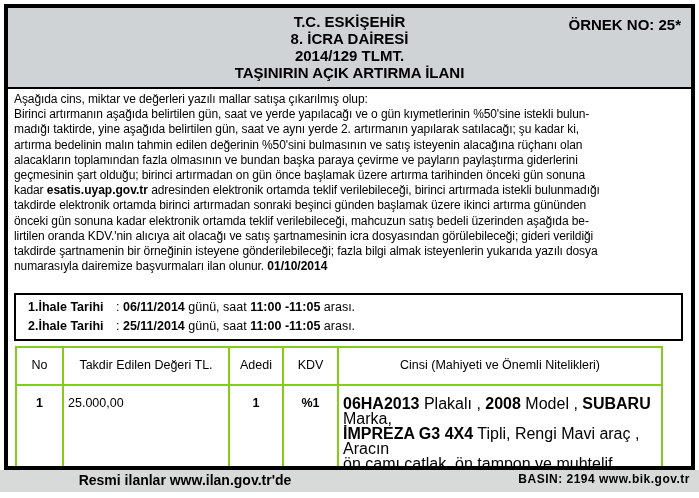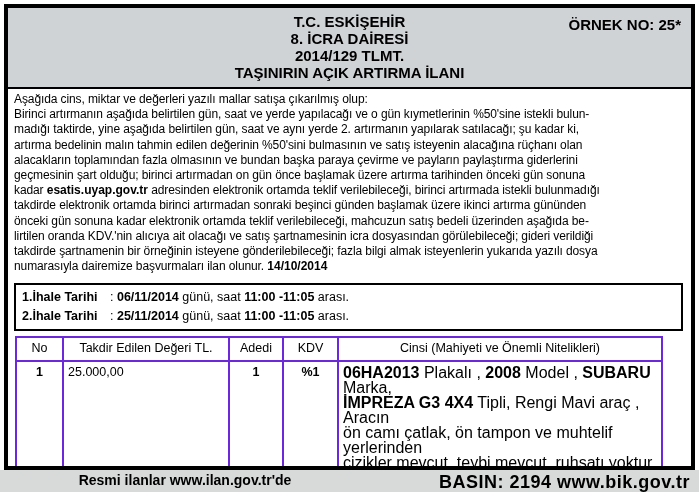--- a/index.html
+++ b/index.html
@@ -10,45 +10,45 @@
   
   .hdr{position:relative;background:var(--header-bg,#d0d3d5);
        border-bottom:2px solid #000;padding:5px 0 6px 0;text-align:center;}
   .title-line{font-weight:bold;font-size:15px;line-height:17px;letter-spacing:0;}
   .ornek{position:absolute;top:8px;right:10px;font-weight:bold;font-size:15px;}
   
   .bodytext{padding:3px 12px 0 6px;font-size:12px;line-height:15.2px;
             letter-spacing:-0.1px;white-space:pre;}
   .bodytext b{letter-spacing:0;}
   
-  .ibox{margin:9px 8px 0 6px;border:2px solid #000;padding:3px 6px;}
+  .ibox{margin:19px 8px 0 6px;border:2px solid #000;padding:3px 12px;}
   .irow{font-size:12.5px;line-height:19px;white-space:pre;}
   .ilabel{display:inline-block;width:88px;font-weight:bold;}
   .ival{white-space:pre;}
   
   table.goods{margin:5px 0 0 7px;border-collapse:collapse;table-layout:fixed;width:648px;}
-  table.goods th,table.goods td{border:2px solid #6d28d9;font-size:12.5px;
-       padding:3px 4px;vertical-align:top;}
+  table.goods th,table.goods td{border:2px solid #84cc16;font-size:12.5px;
+       padding:10px 4px;vertical-align:top;}
   table.goods th{font-weight:normal;height:16px;text-align:center;}
   th.kdv-h{font-weight:bold;}
   th.cinsi-h{text-align:left;padding-left:8px;}
   td.c-center{text-align:center;font-weight:bold;}
   td.c-val{padding-left:16px;}
   td.c-cinsi{padding-left:8px;}
   .cinsi{white-space:pre-wrap;font-size:16px;line-height:15px;}
   tr.data-row td{height:62px;}
   
   .iik{margin:2px 4px 0 6px;font-size:12.5px;line-height:14px;}
   .note{margin:1px 0 0 6px;font-size:13px;line-height:15px;}
   
   .strip{position:absolute;left:0;top:470px;width:699px;height:22px;
          background:var(--bar-bg,#d8dad9);}
   .strip-left{position:absolute;left:55px;top:2px;width:260px;text-align:center;
               font-weight:bold;font-size:14px;}
-  .strip-right{position:absolute;right:9px;top:2px;font-weight:bold;font-size:18px;
+  .strip-right{position:absolute;right:9px;top:2px;font-weight:bold;font-size:12px;
                letter-spacing:0.5px;}
 </style>
 </head>
 <body>
 
 <div class="page">
   <div class="doc">
 
     <div class="hdr">
       <div class="ornek">ÖRNEK NO: 25*</div>
@@ -62,21 +62,21 @@
 Birinci artırmanın aşağıda belirtilen gün, saat ve yerde yapılacağı ve o gün kıymetlerinin %50'sine istekli bulun-
 madığı taktirde, yine aşağıda belirtilen gün, saat ve aynı yerde 2. artırmanın yapılarak satılacağı; şu kadar ki,
 artırma bedelinin malın tahmin edilen değerinin %50'sini bulmasının ve satış isteyenin alacağına rüçhanı olan
 alacakların toplamından fazla olmasının ve bundan başka paraya çevirme ve payların paylaştırma giderlerini
 geçmesinin şart olduğu; birinci artırmadan on gün önce başlamak üzere artırma tarihinden önceki gün sonuna
 kadar </span><b>esatis.uyap.gov.tr</b><span> adresinden elektronik ortamda teklif verilebileceği, birinci artırmada istekli bulunmadığı
 takdirde elektronik ortamda birinci artırmadan sonraki beşinci günden başlamak üzere ikinci artırma gününden
 önceki gün sonuna kadar elektronik ortamda teklif verilebileceği, mahcuzun satış bedeli üzerinden aşağıda be-
 lirtilen oranda KDV.'nin alıcıya ait olacağı ve satış şartnamesinin icra dosyasından görülebileceği; gideri verildiği
 takdirde şartnamenin bir örneğinin isteyene gönderilebileceği; fazla bilgi almak isteyenlerin yukarıda yazılı dosya
-numarasıyla dairemize başvurmaları ilan olunur. </span><b>14/10/2014</b></div>
+numarasıyla dairemize başvurmaları ilan olunur. </span><b>01/10/2014</b></div>
 
     <div class="ibox">
       <div class="irow"><span class="ilabel">1.İhale Tarihi</span><span class="ival"><span>: </span><b>06/11/2014</b><span> günü, saat </span><b>11:00 -11:05</b><span> arası.</span></span></div>
       <div class="irow"><span class="ilabel">2.İhale Tarihi</span><span class="ival"><span>: </span><b>25/11/2014</b><span> günü, saat </span><b>11:00 -11:05</b><span> arası.</span></span></div>
     </div>
 
     <table class="goods">
       <colgroup>
         <col style="width:47px">
           <col style="width:166px">

